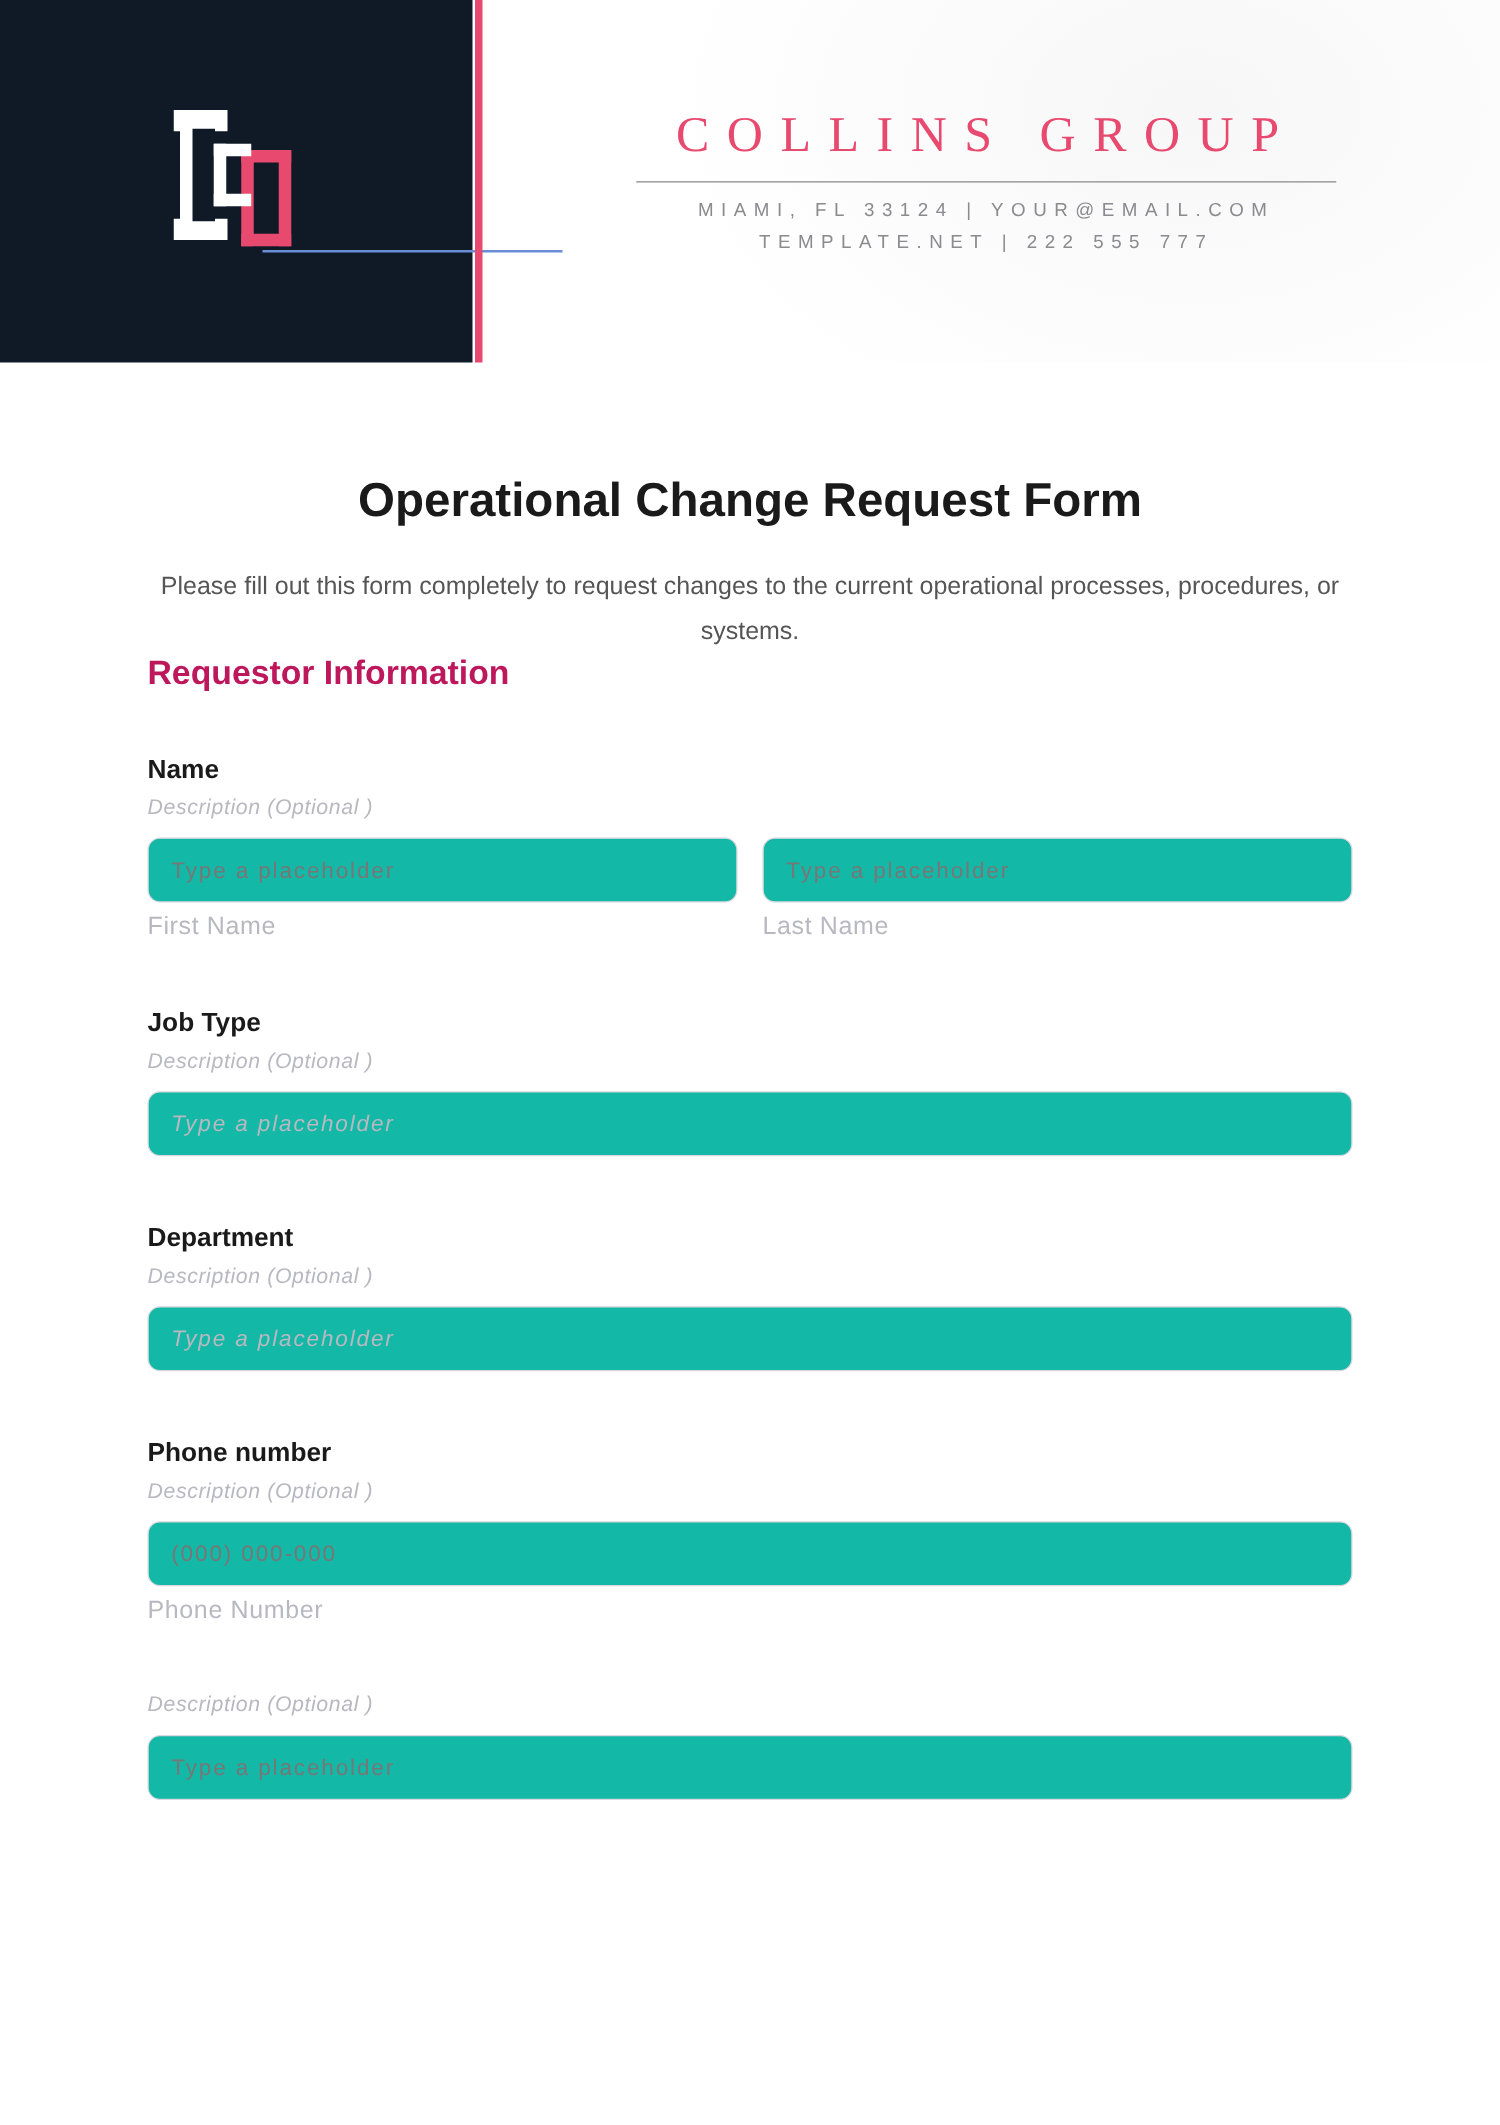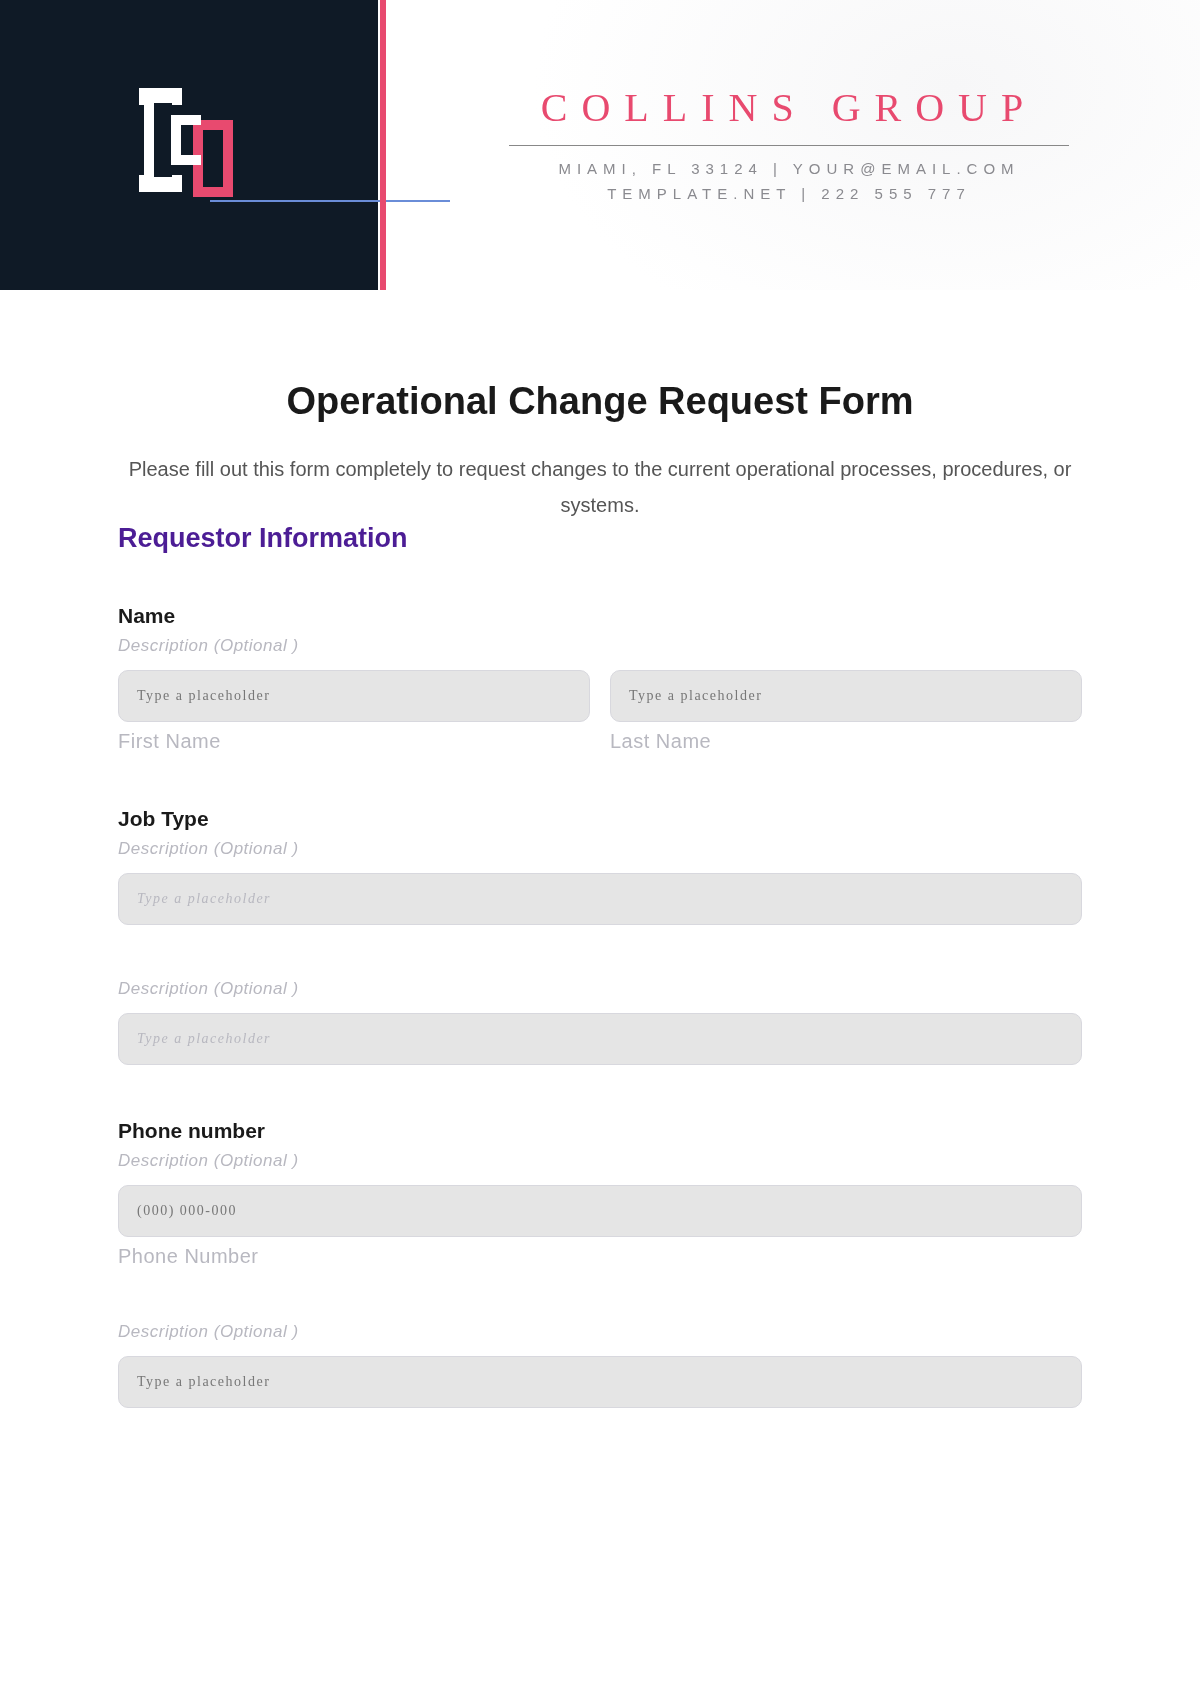--- a/index.html
+++ b/index.html
@@ -83,21 +83,21 @@
   }
   .form-intro {
     font-size: 20px;
     color: #555;
     text-align: center;
     line-height: 1.8;
   }
   .section-title {
     font-size: 27px;
     font-weight: 700;
-    color: #4c1d95;
+    color: #be185d;
     margin-bottom: 50px;
   }
   .field-group { margin-bottom: 54px; }
   .field-label {
     font-size: 21px;
     font-weight: 700;
     color: #1a1a1a;
     margin-bottom: 8px;
   }
   .field-desc {
@@ -108,24 +108,24 @@
     letter-spacing: 0.5px;
   }
   .row { display: flex; gap: 20px; }
   .col { flex: 1; }
   .input {
     width: 100%;
     height: 52px;
     border: 1px solid #d8d8de;
     border-radius: 10px;
     padding: 0 18px;
-    font-size: 14px;
-    font-family: Liberation Serif, serif;
+    font-size: 18px;
+    font-family: Liberation Sans, sans-serif;
     color: #333;
-    background: #e5e5e5;
+    background: #14b8a6;
   }
   .input::placeholder {
     color: #777;
     letter-spacing: 1.5px;
   }
   .input.italic-ph::placeholder {
     color: #b8b8c0;
     font-style: italic;
     letter-spacing: 1.5px;
   }
@@ -187,20 +187,21 @@
     </div>
   </div>
 
   <div class="field-group">
     <div class="field-label">Job Type</div>
     <div class="field-desc">Description (Optional )</div>
     <input class="input italic-ph" placeholder="Type a placeholder" style="">
   </div>
 
   <div class="field-group">
+    <div class="field-label">Department</div>
     <div class="field-desc">Description (Optional )</div>
     <input class="input italic-ph" placeholder="Type a placeholder" style="">
   </div>
 
   <div class="field-group">
     <div class="field-label">Phone number</div>
     <div class="field-desc">Description (Optional )</div>
     <input class="input" placeholder="(000) 000-000" style="">
     <div class="sub-label">Phone Number</div>
   </div>

